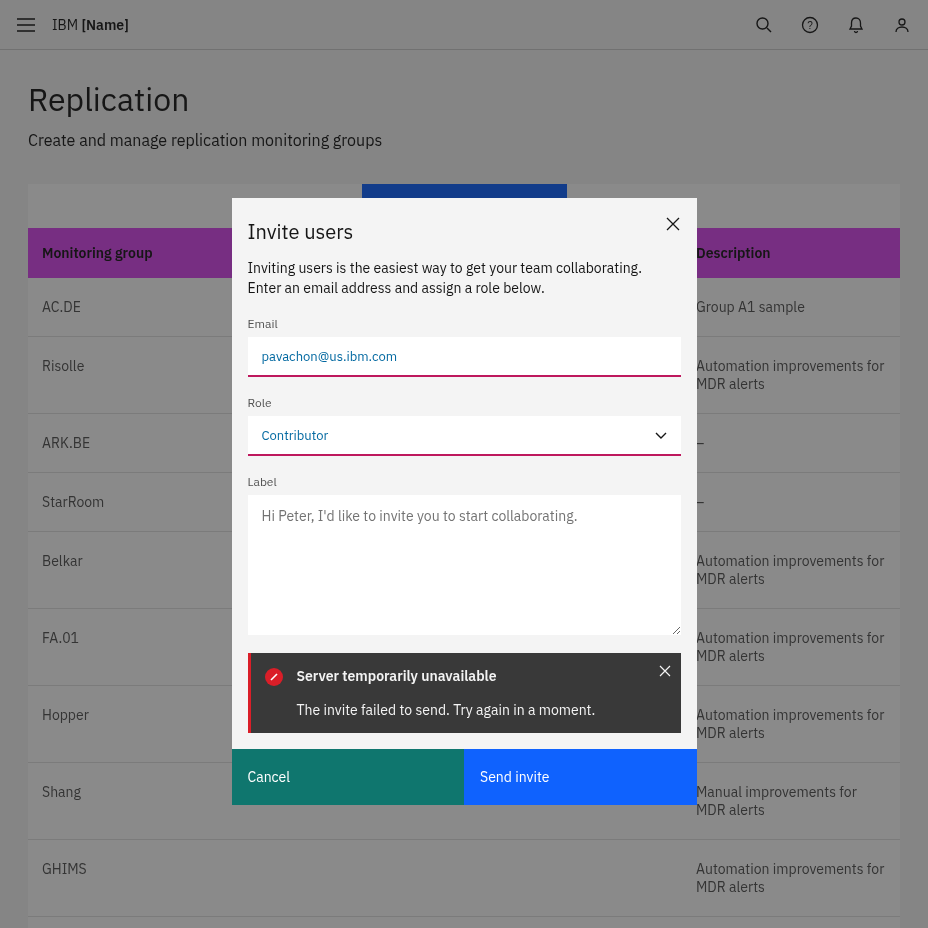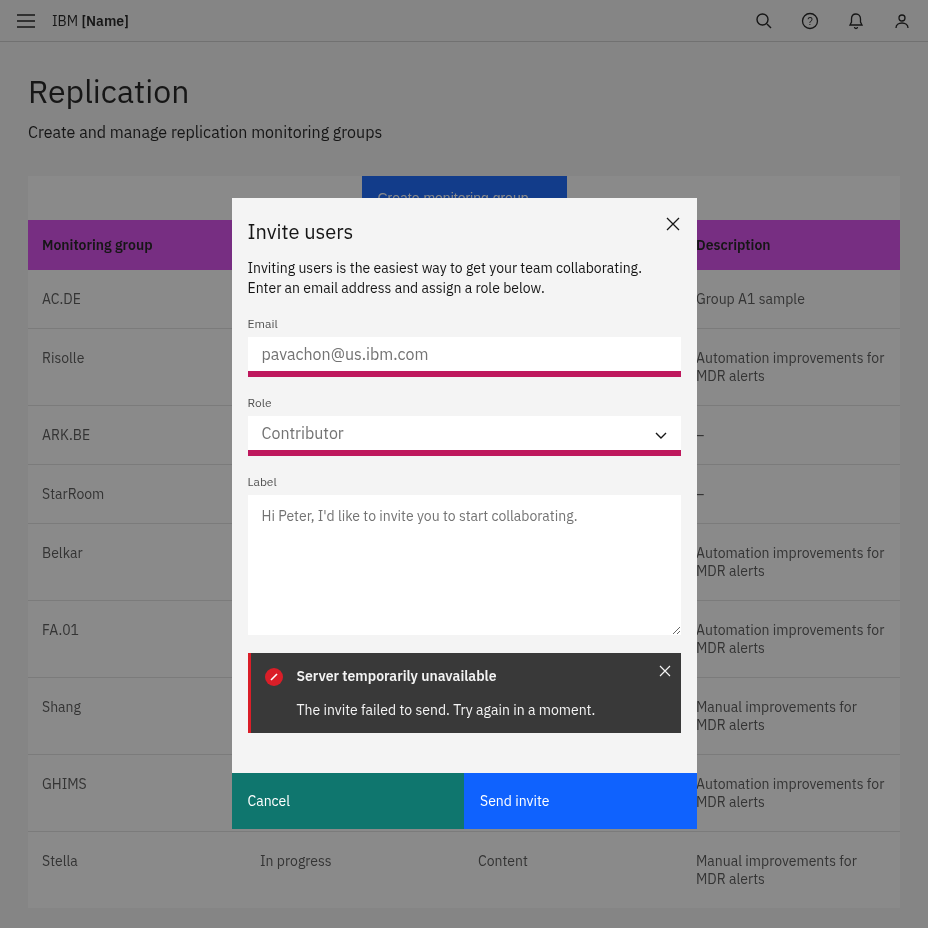--- a/index.html
+++ b/index.html
@@ -9,21 +9,21 @@
     color: #161616;
     background: #f4f4f4;
     width: 928px;
     height: 928px;
     overflow: hidden;
     position: relative;
   }
 
   
   .header {
-    height: 42px;
+    height: 50px;
     background: #f4f4f4;
     display: flex;
     align-items: center;
     padding: 0 16px;
     border-bottom: 1px solid #ccc;
   }
   .menu-trigger { width:20px; height:20px; display:flex; align-items:center; justify-content:center; cursor:pointer; color:#161616; }
   .brand { margin-left: 16px; font-size:14px; }
   .brand b { font-weight:600; }
   .header-spacer { flex:1; }
@@ -59,33 +59,33 @@
   
   .overlay {
     position:absolute; inset:0;
     background:rgba(22,22,22,.5);
     display:flex; align-items:flex-start; justify-content:center;
   }
   .modal {
     margin-top:198px;
     width:465px;
     background:#f4f4f4;
-    display:flex; flex-direction:column;gap:24px;
+    display:flex; flex-direction:column;
   }
   .modal-body { padding:20px 16px 16px 16px; }
   .modal-title-row { display:flex; align-items:flex-start; }
   .modal-title { font-size:20px; font-weight:400; flex:1; }
   .modal-close { width:20px; height:20px; cursor:pointer; display:flex; align-items:center; justify-content:center; margin-top:-4px; margin-right:-2px; }
   .modal-desc { font-size:14px; margin-top:14px; color:#161616; max-width: 410px; line-height:1.4; }
 
   .field-label { font-size:12px; color:#525252; margin-top:18px; margin-bottom:6px; display:block; }
   .text-input {
     width:100%; height:40px; padding:0 14px;
-    border:none; border-bottom:6px solid #be185d;
-    background:#fff; font-size:16px; font-family:inherit; color:#737373;
+    border:none; border-bottom:2px solid #be185d;
+    background:#fff; font-size:13px; font-family:inherit; color:#0369a1;
   }
   .select-wrap { position:relative; }
   .select-wrap .chev {
     position:absolute; right:14px; top:50%; transform:translateY(-50%);
     pointer-events:none;
   }
   .textarea {
     width:100%; height:140px; padding:12px 14px;
     border:none; background:#fff;
     font-size:14px; font-family:inherit; color:#737373; resize:vertical;
@@ -211,20 +211,26 @@
           <td>–</td>
         </tr>
         <tr>
           <td>Belkar</td>
           <td></td>
           <td></td>
           <td>Automation improvements for MDR alerts</td>
         </tr>
         <tr>
           <td>FA.01</td>
+          <td></td>
+          <td></td>
+          <td>Automation improvements for MDR alerts</td>
+        </tr>
+        <tr>
+          <td>Hopper</td>
           <td></td>
           <td></td>
           <td>Automation improvements for MDR alerts</td>
         </tr>
         <tr>
           <td>Shang</td>
           <td></td>
           <td></td>
           <td>Manual improvements for MDR alerts</td>
         </tr>

